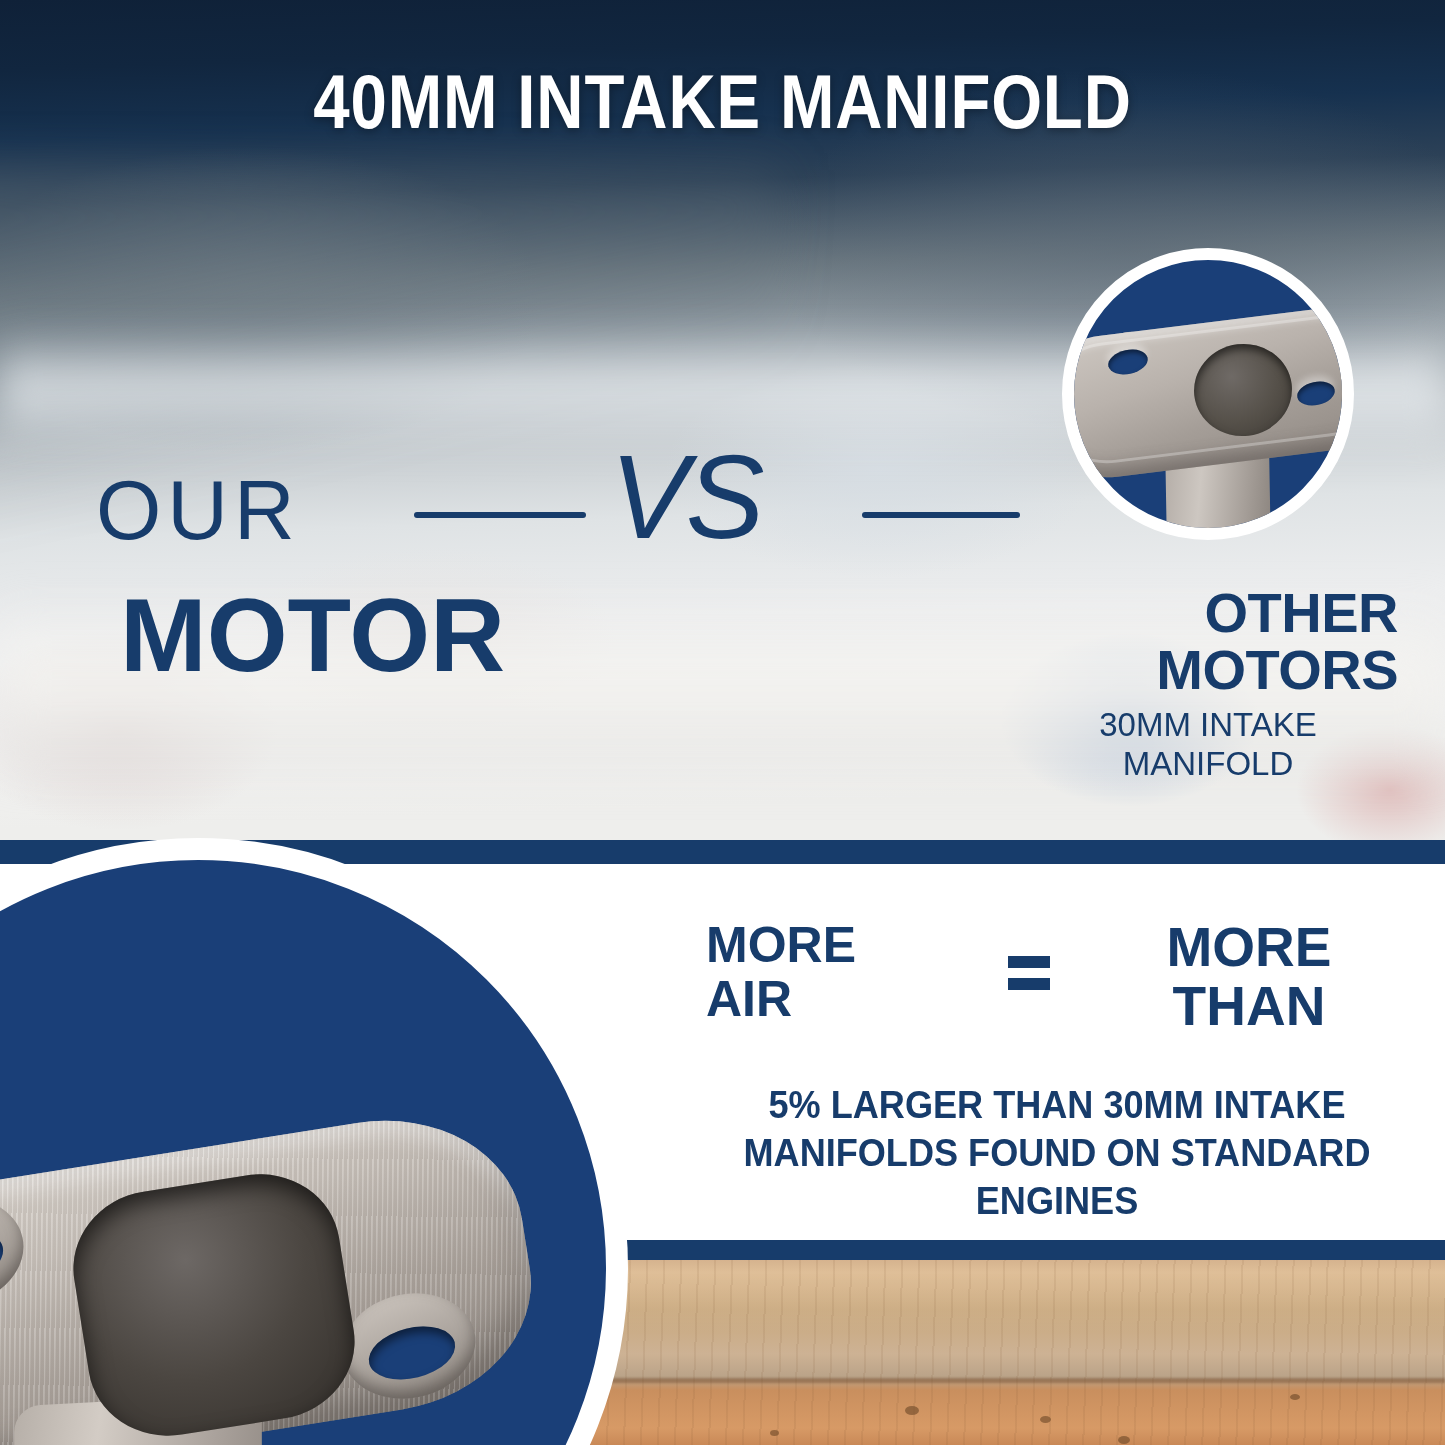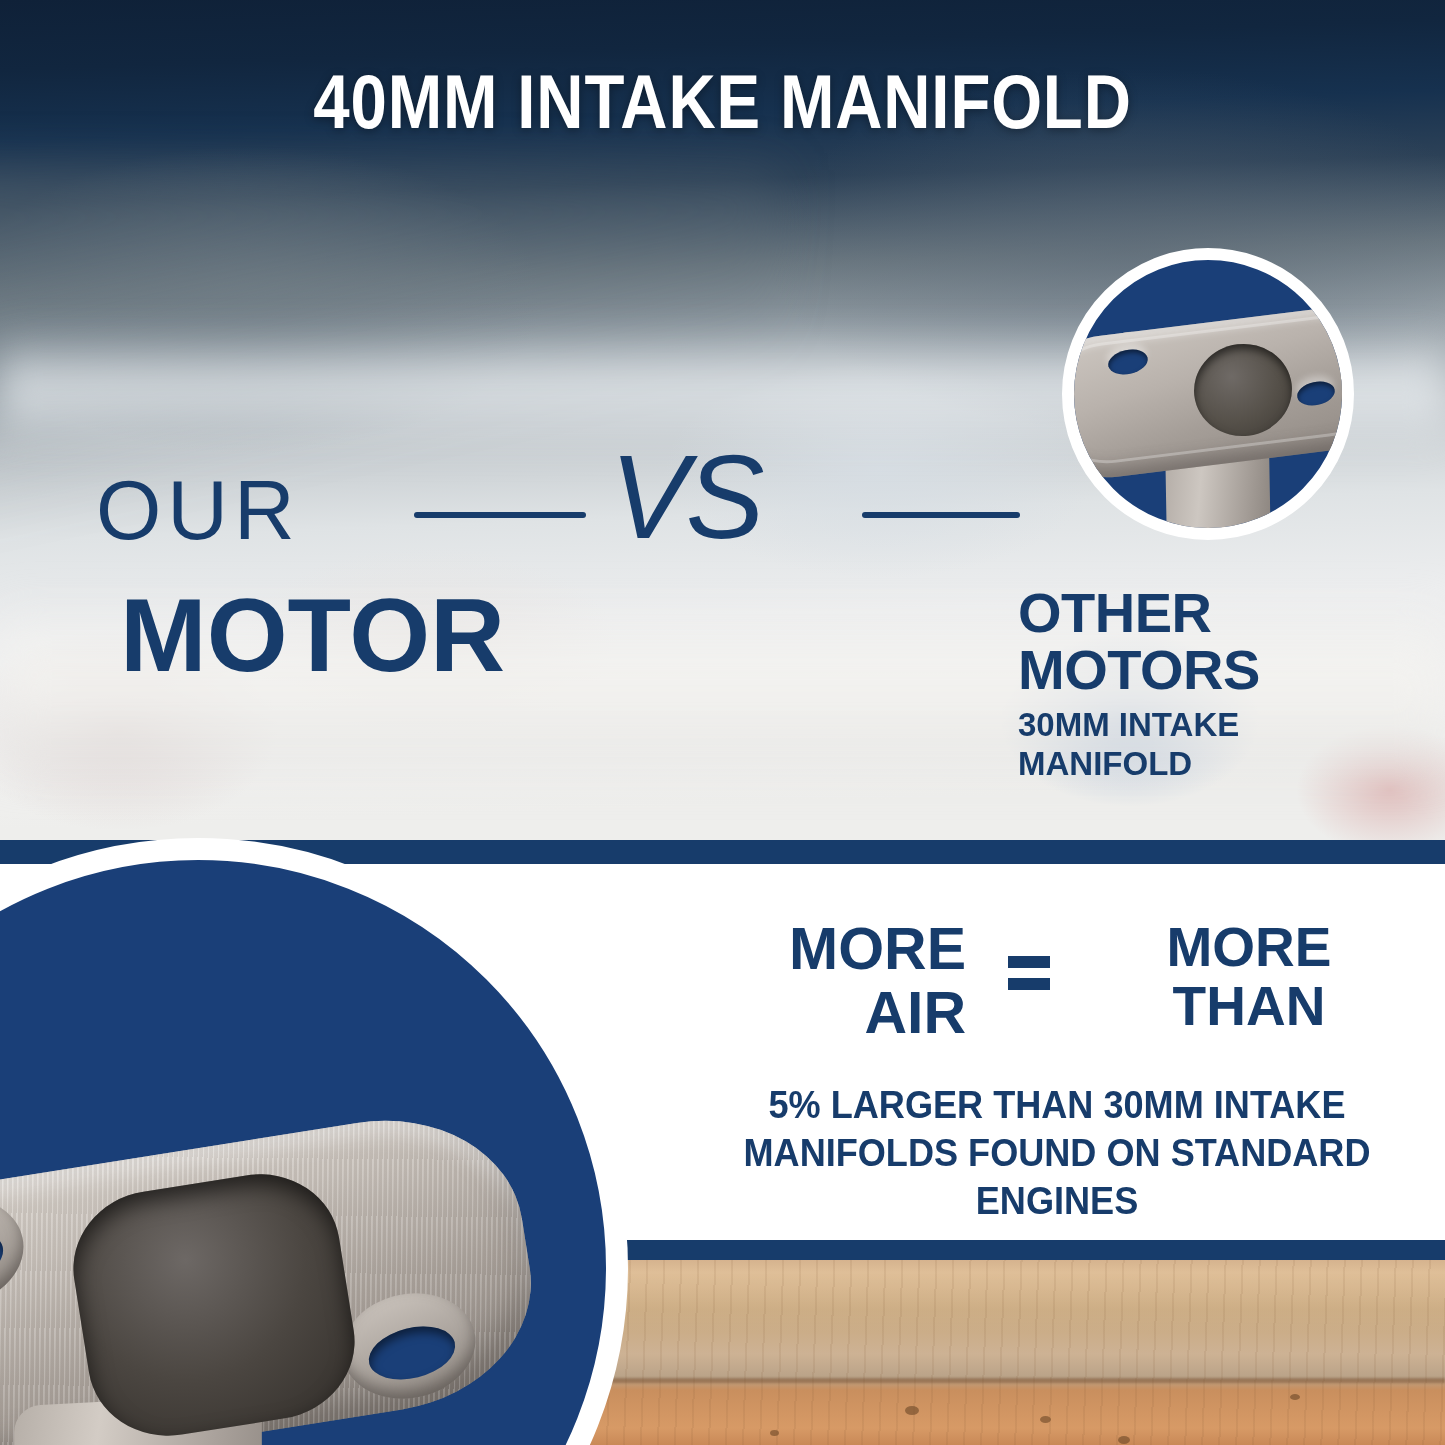--- a/index.html
+++ b/index.html
@@ -279,34 +279,35 @@
     border-radius: 26px 26px 10px 10px;
     transform: rotate(-3deg) skewX(-3deg);
     z-index: 1;
   }
 
   
   .other-title {
     position: absolute;
     left: 1018px; top: 584px;
     width: 380px;
-    text-align: left;
+    text-align: right;
     font-size: 56px;
     line-height: 1.02;
     font-weight: 700;
     color: #173c6b;
     letter-spacing: -0.5px;
   }
   .other-sub {
     position: absolute;
     left: 1018px; top: 706px;
     width: 380px;
+    text-align: center;
     font-size: 33px;
     line-height: 1.18;
-    font-weight: 700;
+    font-weight: 400;
     color: #173c6b;
     letter-spacing: 0px;
   }
 
   
   .bar-top {
     position: absolute;
     left: 0; right: 0;
     top: 840px; height: 24px;
     background: #173c6b;
@@ -320,24 +321,24 @@
   .bar-bottom {
     position: absolute;
     left: 0; right: 0;
     top: 1240px; height: 20px;
     background: #173c6b;
   }
 
   
   .eq-left {
     position: absolute;
-    left: 734px; top: 918px;
+    left: 706px; top: 918px;
     width: 232px;
-    text-align: right;
-    font-size: 59px;
+    text-align: left;
+    font-size: 50px;
     line-height: 1.08;
     font-weight: 700;
     color: #173c6b;
   }
   .eq-right {
     position: absolute;
     left: 1090px; top: 918px;
     width: 318px;
     text-align: center;
     font-size: 55px;

